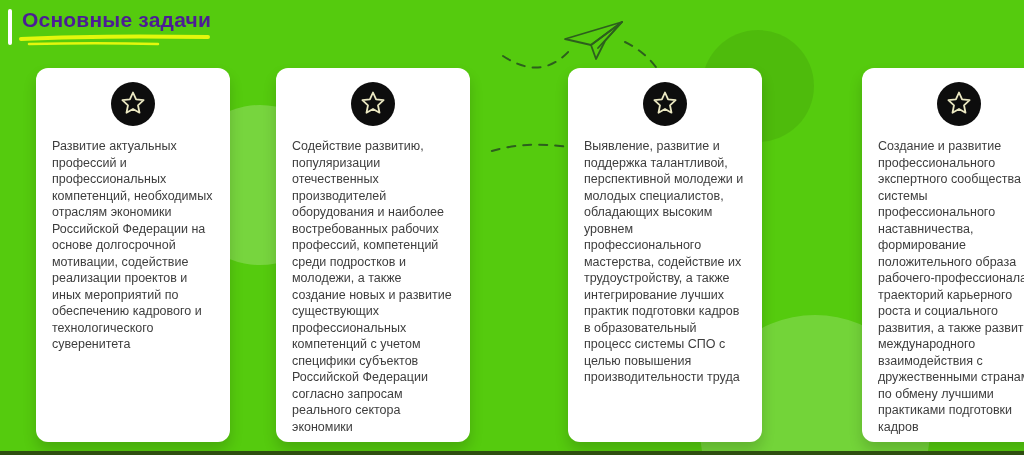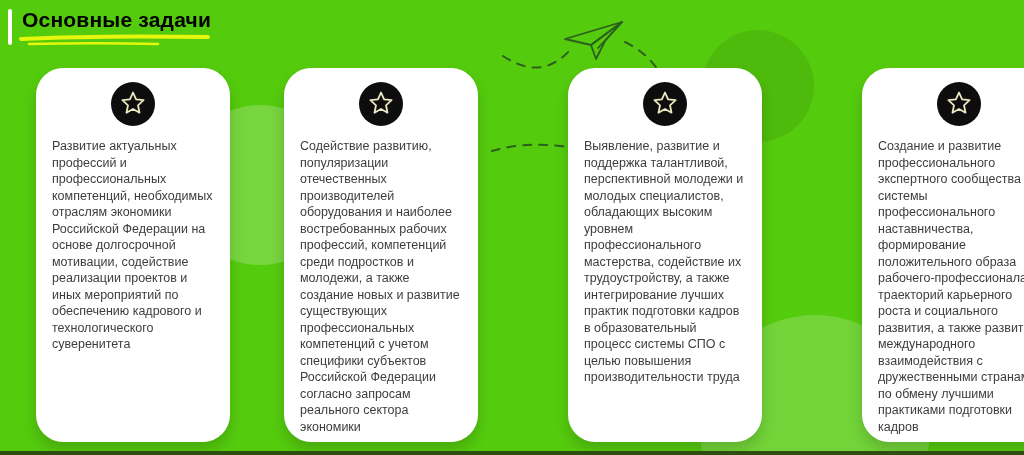--- a/index.html
+++ b/index.html
@@ -12,29 +12,29 @@
   .circle{position:absolute;border-radius:50%;z-index:0;}
   .circle-light-1{left:180px;top:105px;width:160px;height:160px;background:rgba(255,255,255,0.20);}
   .circle-dark-1{left:702px;top:30px;width:112px;height:112px;background:rgba(0,0,0,0.08);}
   .circle-light-2{left:700px;top:315px;width:230px;height:230px;background:rgba(255,255,255,0.18);}
   .circle-light-3{left:992px;top:185px;width:80px;height:80px;background:rgba(255,255,255,0.16);}
   
   .route-svg{position:absolute;left:0;top:0;z-index:1;pointer-events:none;}
   
   .header{position:absolute;left:0;top:0;z-index:3;}
   .accent-bar{position:absolute;left:8px;top:9px;width:4px;height:36px;background:#ffffff;border-radius:2px;}
-  .page-title{position:absolute;left:22px;top:8px;margin:0;font-size:21px;font-weight:bold;color:#000000;white-space:nowrap;letter-spacing:0.2px;}
+  .page-title{position:absolute;left:22px;top:8px;margin:0;font-size:21px;font-weight:bold;color:#4c1d95;white-space:nowrap;letter-spacing:0.2px;}
   .marker-svg{position:absolute;left:0;top:0;}
   
   .card{
     position:absolute;top:68px;width:194px;height:374px;background:#ffffff;
-    border-radius:27px;box-shadow:0 8px 14px rgba(0,0,0,0.16);z-index:2;
+    border-radius:12px;box-shadow:0 8px 14px rgba(0,0,0,0.16);z-index:2;
     box-sizing:border-box;text-align:center;
   }
-  .card-1{left:36px;} .card-2{left:284px;} .card-3{left:568px;} .card-4{left:818px;margin-left:44px;}
+  .card-1{left:36px;} .card-2{left:276px;} .card-3{left:568px;} .card-4{left:818px;margin-left:44px;}
   .star-badge{
     width:44px;height:44px;border-radius:50%;background:#0d0d0d;
     margin:14px auto 0 auto;display:flex;align-items:center;justify-content:center;
   }
   .card-text{
     margin-top:12px;padding:0 16px;text-align:left;
     font-size:12.5px;line-height:16.5px;color:#3d3d3d;
   }
   .bottom-bar{position:absolute;left:0;bottom:0;width:1024px;height:4px;background:#2e4e10;z-index:4;}
 </style>

